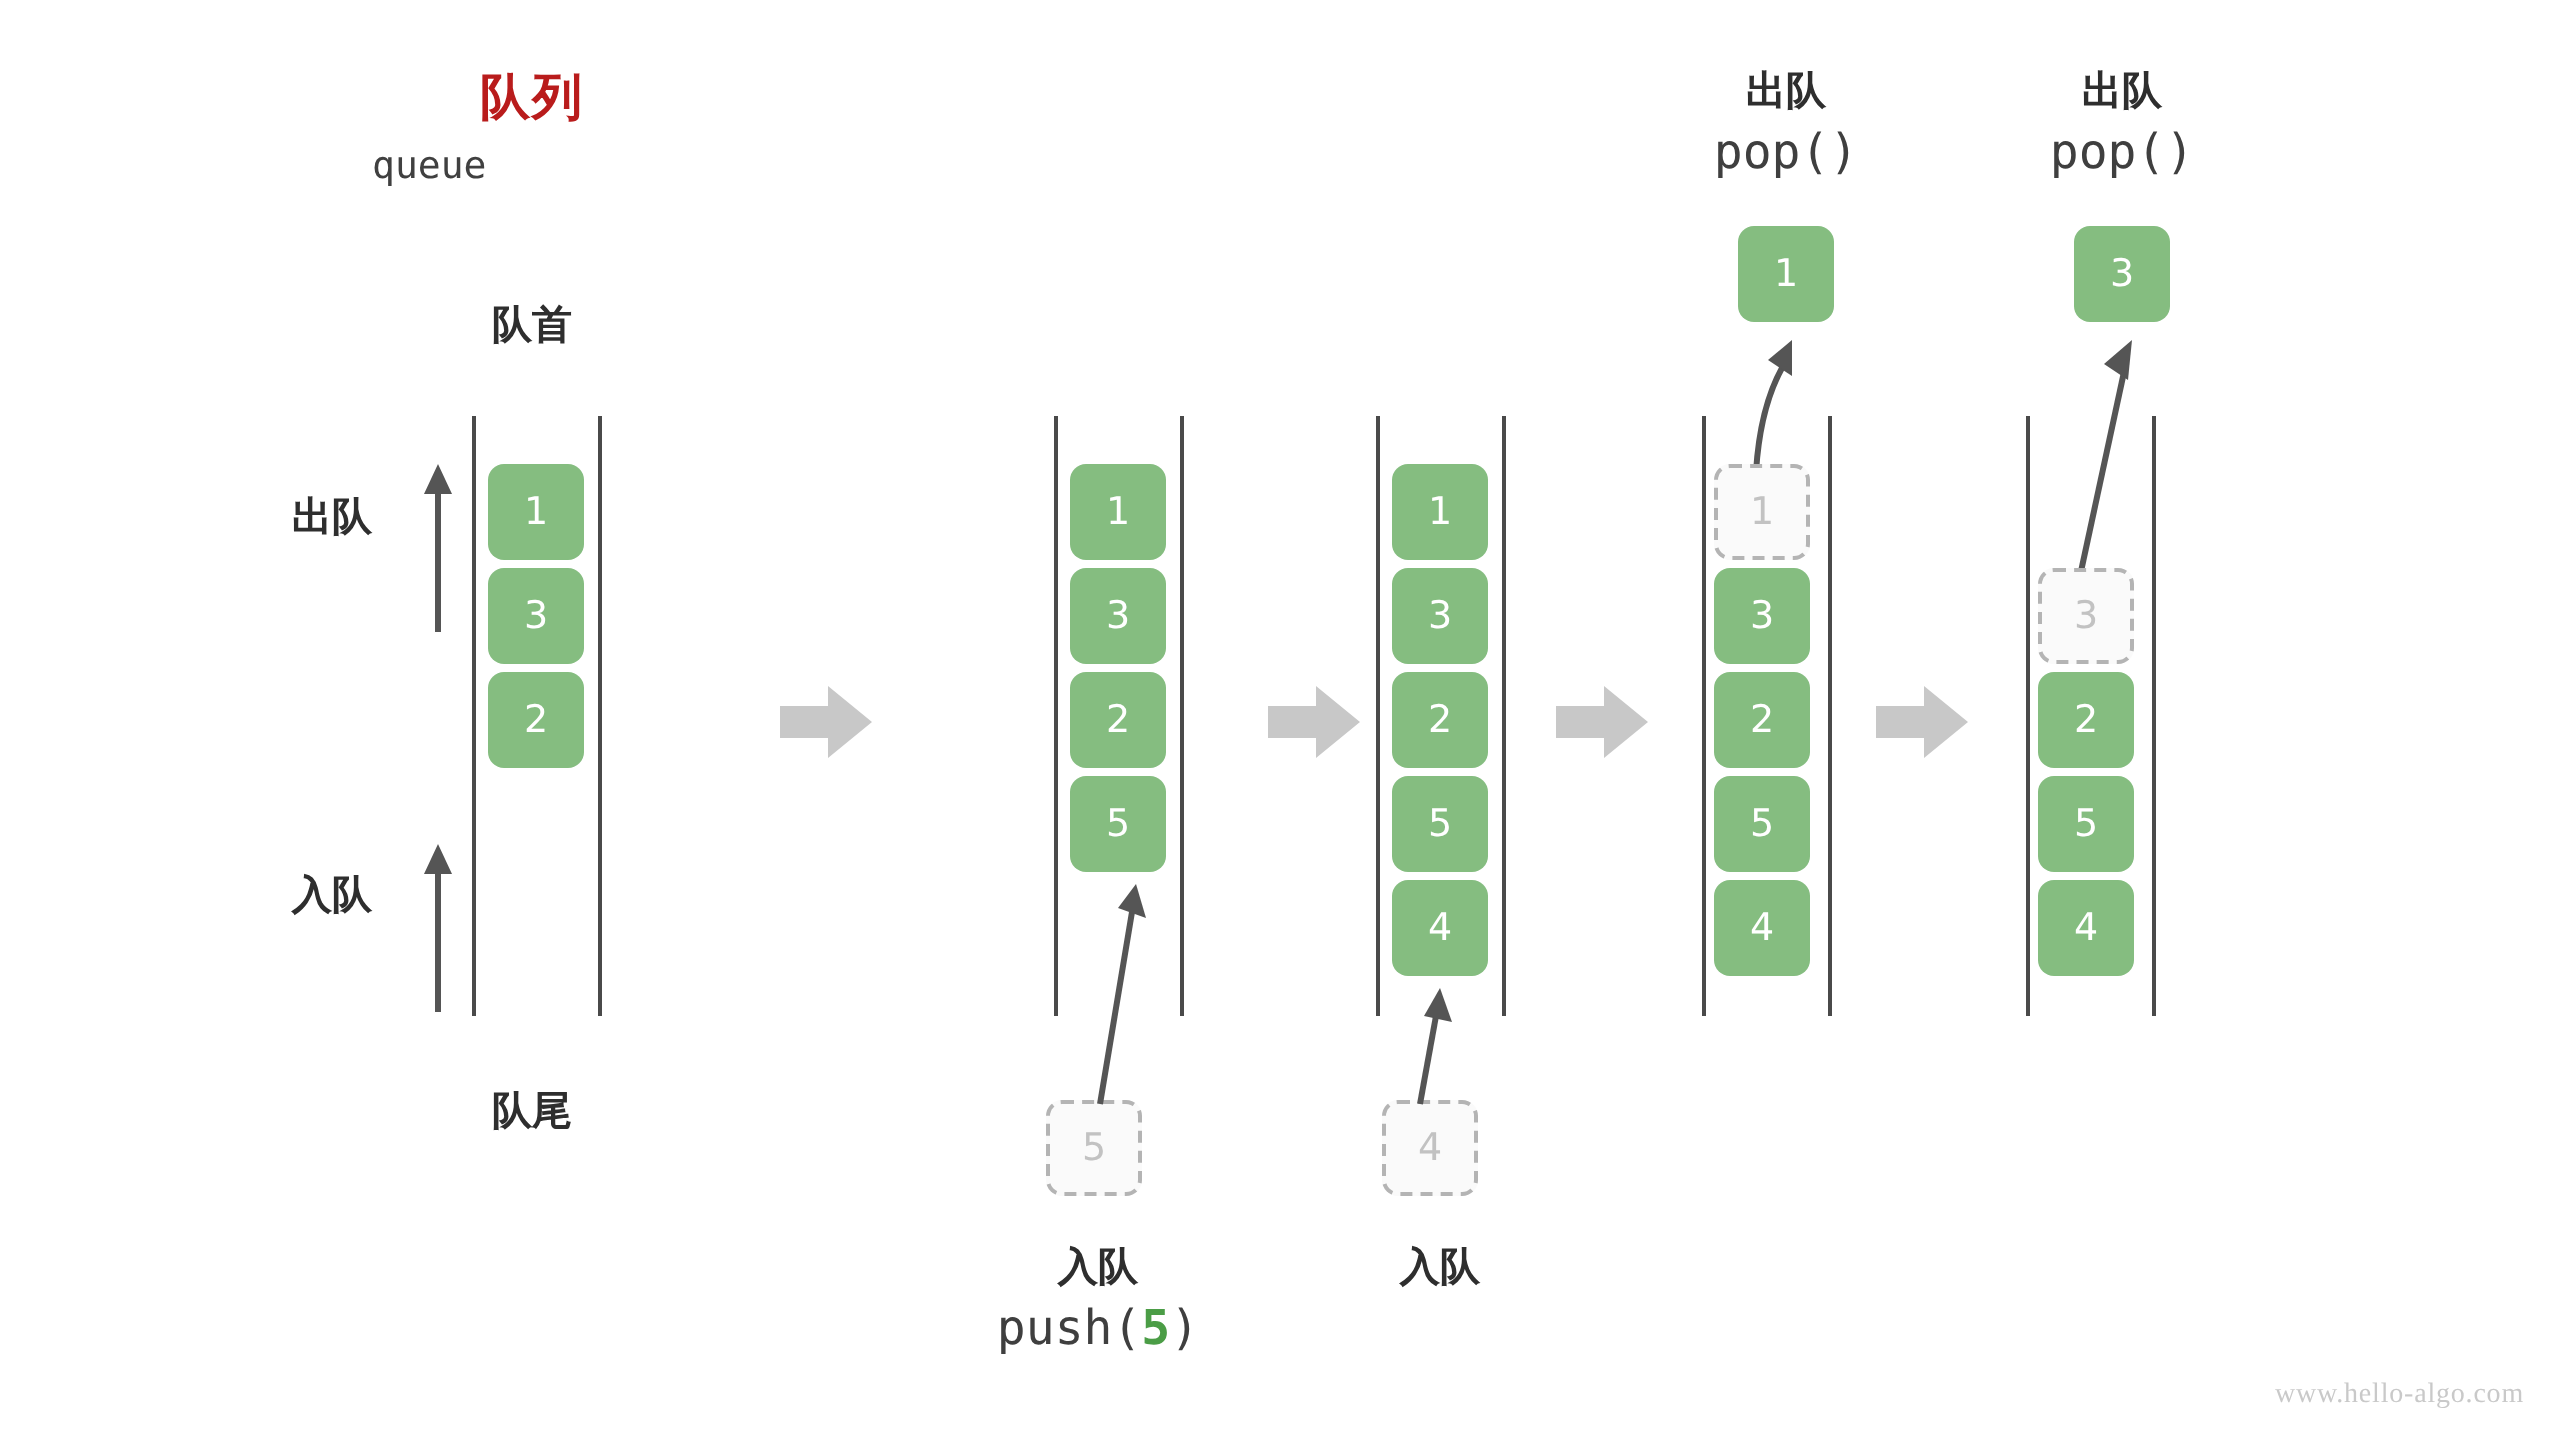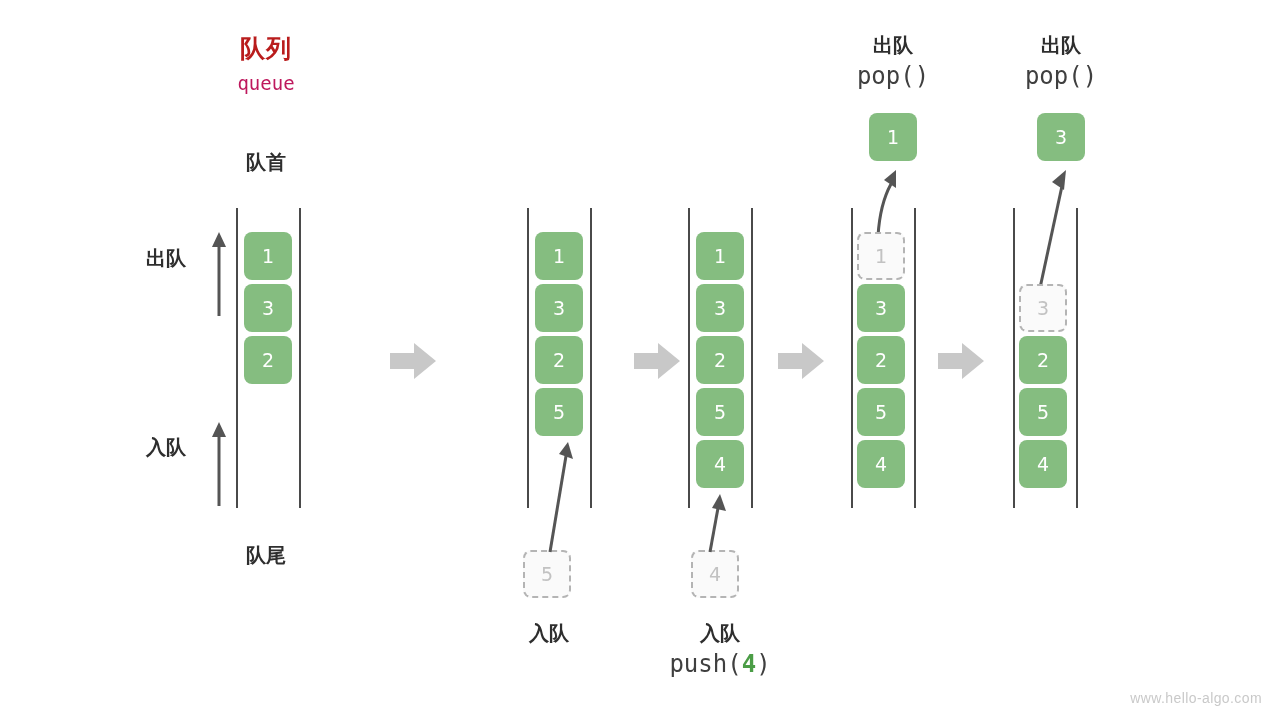--- a/index.html
+++ b/index.html
@@ -30,22 +30,21 @@
     font-size: 25px;
     font-weight: bold;
     color: #b91c1c;
     text-align: center;
     letter-spacing: 1px;
     white-space: nowrap;
   }
   .title-en {
     font-family: "DejaVu Sans Mono", "Liberation Mono", monospace;
     font-size: 19px;
-    color: #be185d;
-    text-align: center;
+    color: #404040;
     white-space: nowrap;
   }
 
   
   .side-label {
     font-size: 20px;
     font-weight: bold;
     color: #2e2e2e;
     text-align: center;
     white-space: nowrap;
@@ -115,21 +114,21 @@
     color: #3f3f3f;
     line-height: 32px;
   }
   .caption .code .num { color: #4b9d46; font-weight: bold; }
 
   
   .watermark {
     position: absolute;
     right: 18px;
     bottom: 14px;
-    font-family: Liberation Sans, sans-serif;
+    font-family: Liberation Serif, serif;
     font-size: 14px;
     color: #c9c9c9;
     letter-spacing: 0.4px;
     white-space: nowrap;
   }
 </style>
 </head>
 <body>
 
 <div id="stage">
@@ -173,20 +172,21 @@
     <div class="cell filled" style="left:535px; top:388px;">5</div>
 
     <div class="cell ghost" style="left:523px; top:550px;">5</div>
 
     <svg class="abs" style="left:520px; top:432px;" width="70" height="122" viewBox="0 0 70 122">
       <path d="M30 120 L46 24" stroke="#555555" stroke-width="3" fill="none"></path>
       <path d="M48 10 L53 27 L39 22 Z" fill="#555555"></path>
     </svg>
     <div class="caption" style="left:459px; top:618px; width:180px;">
       <div class="cn">入队</div>
+      <div class="code"><span>push(</span><span class="num">5</span><span>)</span></div>
     </div>
   </div>
 
   <svg class="flow-arrow" style="left:634px; top:342px;" viewBox="0 0 46 38">
     <path d="M0 11 L24 11 L24 1 L46 19 L24 37 L24 27 L0 27 Z" fill="#c8c8c8"></path>
   </svg>
 
   <div>
     <div class="rail" style="left:688px; top:208px; height:300px;"></div>
     <div class="rail" style="left:751px; top:208px; height:300px;"></div>
@@ -195,21 +195,20 @@
     <div class="cell filled" style="left:696px; top:336px;">2</div>
     <div class="cell filled" style="left:696px; top:388px;">5</div>
     <div class="cell filled" style="left:696px; top:440px;">4</div>
     <div class="cell ghost" style="left:691px; top:550px;">4</div>
     <svg class="abs" style="left:688px; top:484px;" width="60" height="70" viewBox="0 0 60 70">
       <path d="M22 68 L30 24" stroke="#555555" stroke-width="3" fill="none"></path>
       <path d="M32 10 L38 27 L24 24 Z" fill="#555555"></path>
     </svg>
     <div class="caption" style="left:630px; top:618px; width:180px;">
       <div class="cn">入队</div>
-      <div class="code"><span>push(</span><span class="num">4</span><span>)</span></div>
     </div>
   </div>
 
   <svg class="flow-arrow" style="left:778px; top:342px;" viewBox="0 0 46 38">
     <path d="M0 11 L24 11 L24 1 L46 19 L24 37 L24 27 L0 27 Z" fill="#c8c8c8"></path>
   </svg>
 
   <div>
     <div class="caption" style="left:805px; top:30px; width:176px;">
       <div class="cn">出队</div>

